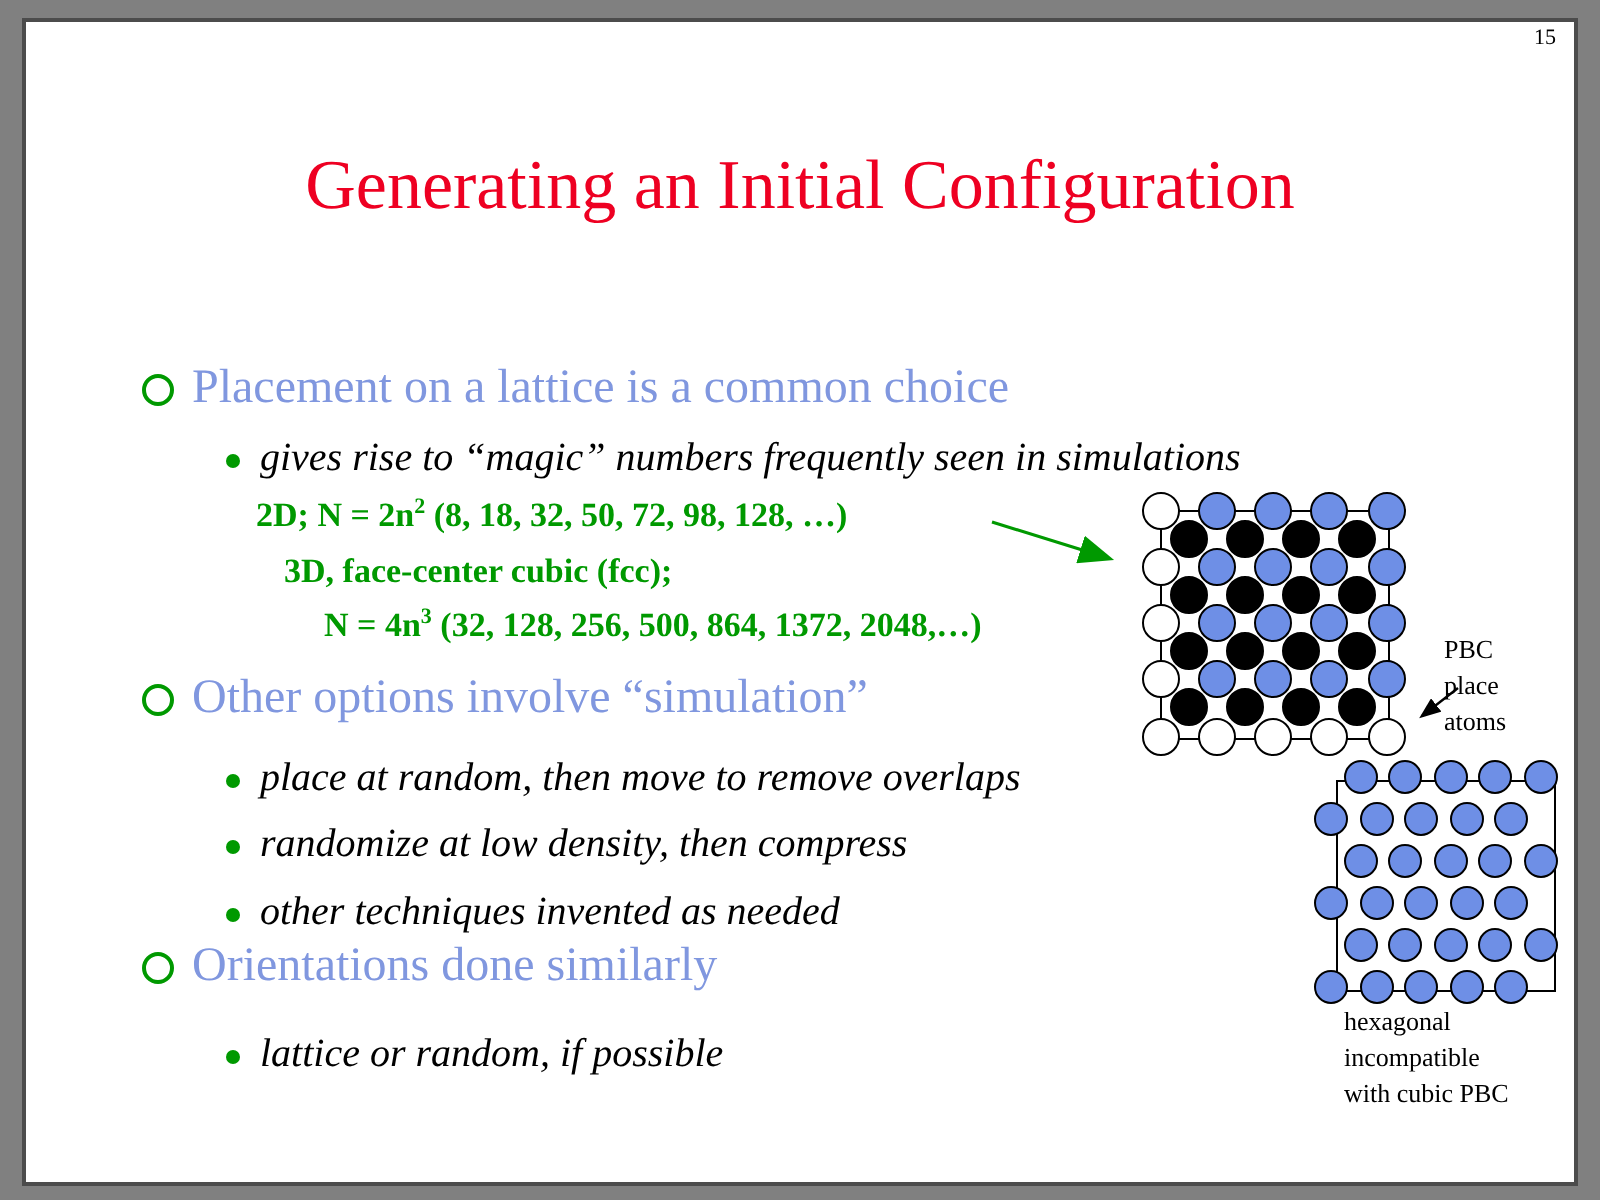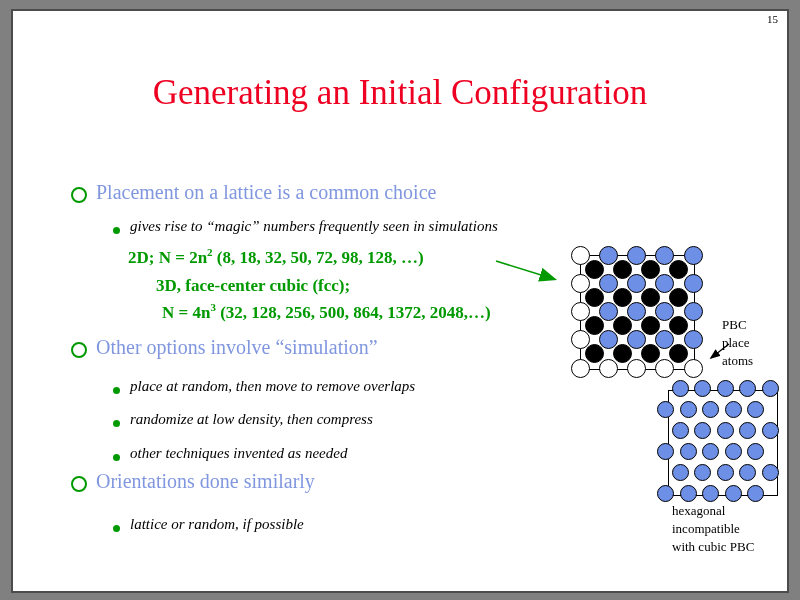--- a/index.html
+++ b/index.html
@@ -14,27 +14,27 @@
   }
   .pagenum{
     position:absolute; top:13px; right:22px;
     font-size:11px; color:#000;
   }
   .title{
     position:absolute; left:0; top:73px; width:800px;
     text-align:center; font-size:35px; color:#ee0022; white-space:nowrap;
   }
   .line{position:absolute; white-space:nowrap;}
-  .lvl1{font-size:20px; color:#8097df;}
+  .lvl1{font-size:24px; color:#8097df;}
   .lvl1 .txt{margin-left:25px;}
   .ring{
     position:absolute; left:0; top:6px; width:12px; height:12px;
     border:2.5px solid #009900; border-radius:50%;
   }
-  .lvl2{font-size:15px; font-style:italic; color:#000;}
+  .lvl2{font-size:20px; font-style:italic; color:#000;}
   .lvl2 .txt{margin-left:18px;}
   .dot{
     position:absolute; left:1px; top:9px; width:7px; height:7px;
     background:#009900; border-radius:50%;
   }
   .lvl3{font-size:17px; font-weight:bold; color:#009900;}
   .lvl3 sup{font-size:11px; line-height:0;}
   .latbox{position:absolute; border:1px solid #000; background:transparent;}
   .atom{position:absolute; border:1px solid #000; border-radius:50%; box-sizing:border-box;}
   .sidelabel{position:absolute; font-size:13px; line-height:18px; color:#000;}
@@ -59,21 +59,21 @@
 
   <div class="line lvl2" style="left:112px; top:218px;">
     <span class="dot"></span>
     <span class="txt">gives rise to “magic” numbers frequently seen in simulations</span>
   </div>
 
   <div class="line lvl3" style="left:128px; top:248px;">
     <span>2D; N = 2n</span><sup>2</sup><span> (8, 18, 32, 50, 72, 98, 128, …)</span>
   </div>
 
-  <div class="line lvl3" style="left:156px; top:276px;">
+  <div class="line lvl3" style="left:142px; top:276px;">
     <span>3D, face-center cubic (fcc);</span>
   </div>
 
   <div class="line lvl3" style="left:162px; top:303px;">
     <span>N = 4n</span><sup>3</sup><span> (32, 128, 256, 500, 864, 1372, 2048,…)</span>
   </div>
 
   <div class="line lvl1" style="left:71px; top:336px;">
     <span class="ring"></span>
     <span class="txt">Other options involve “simulation”</span>

